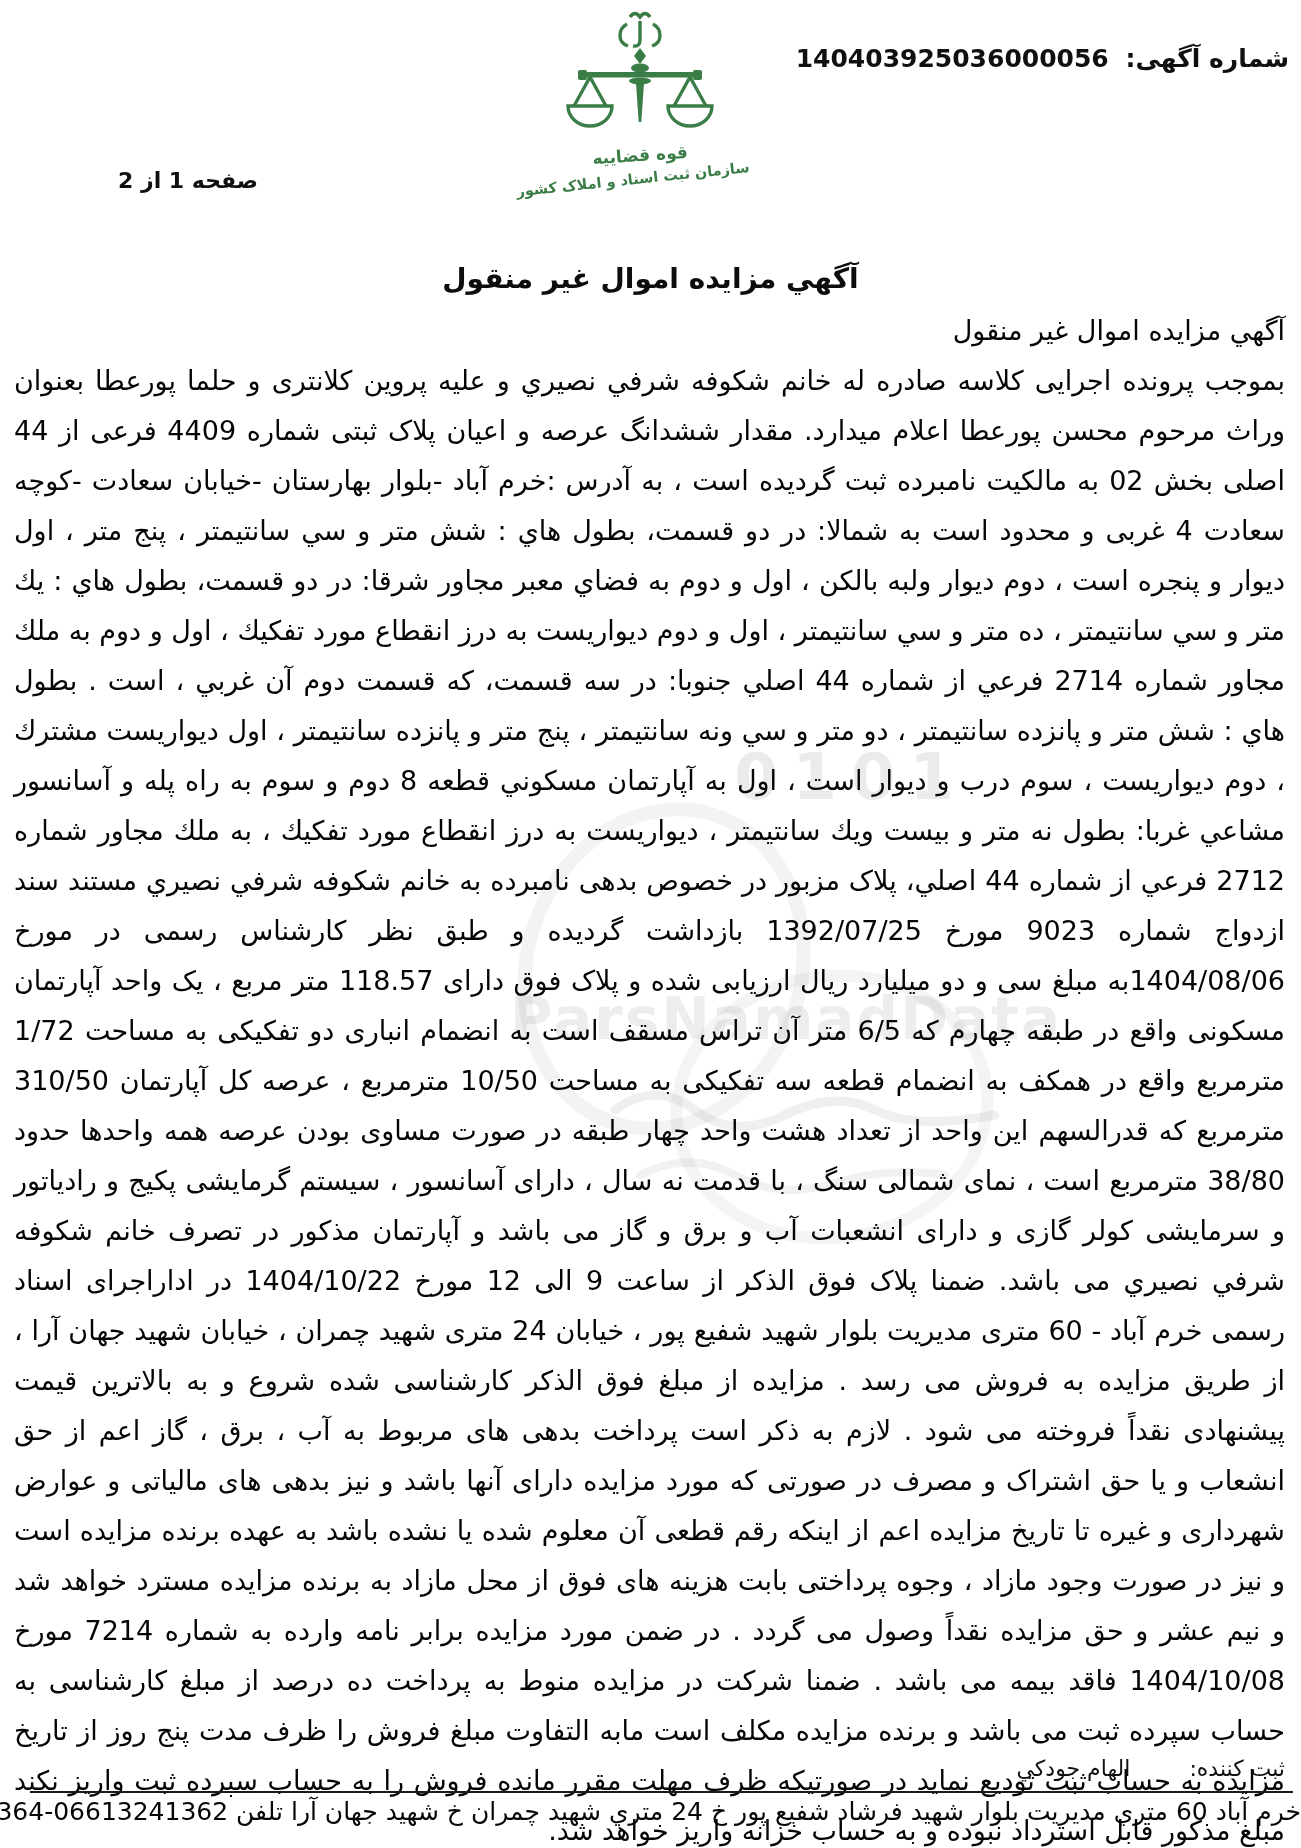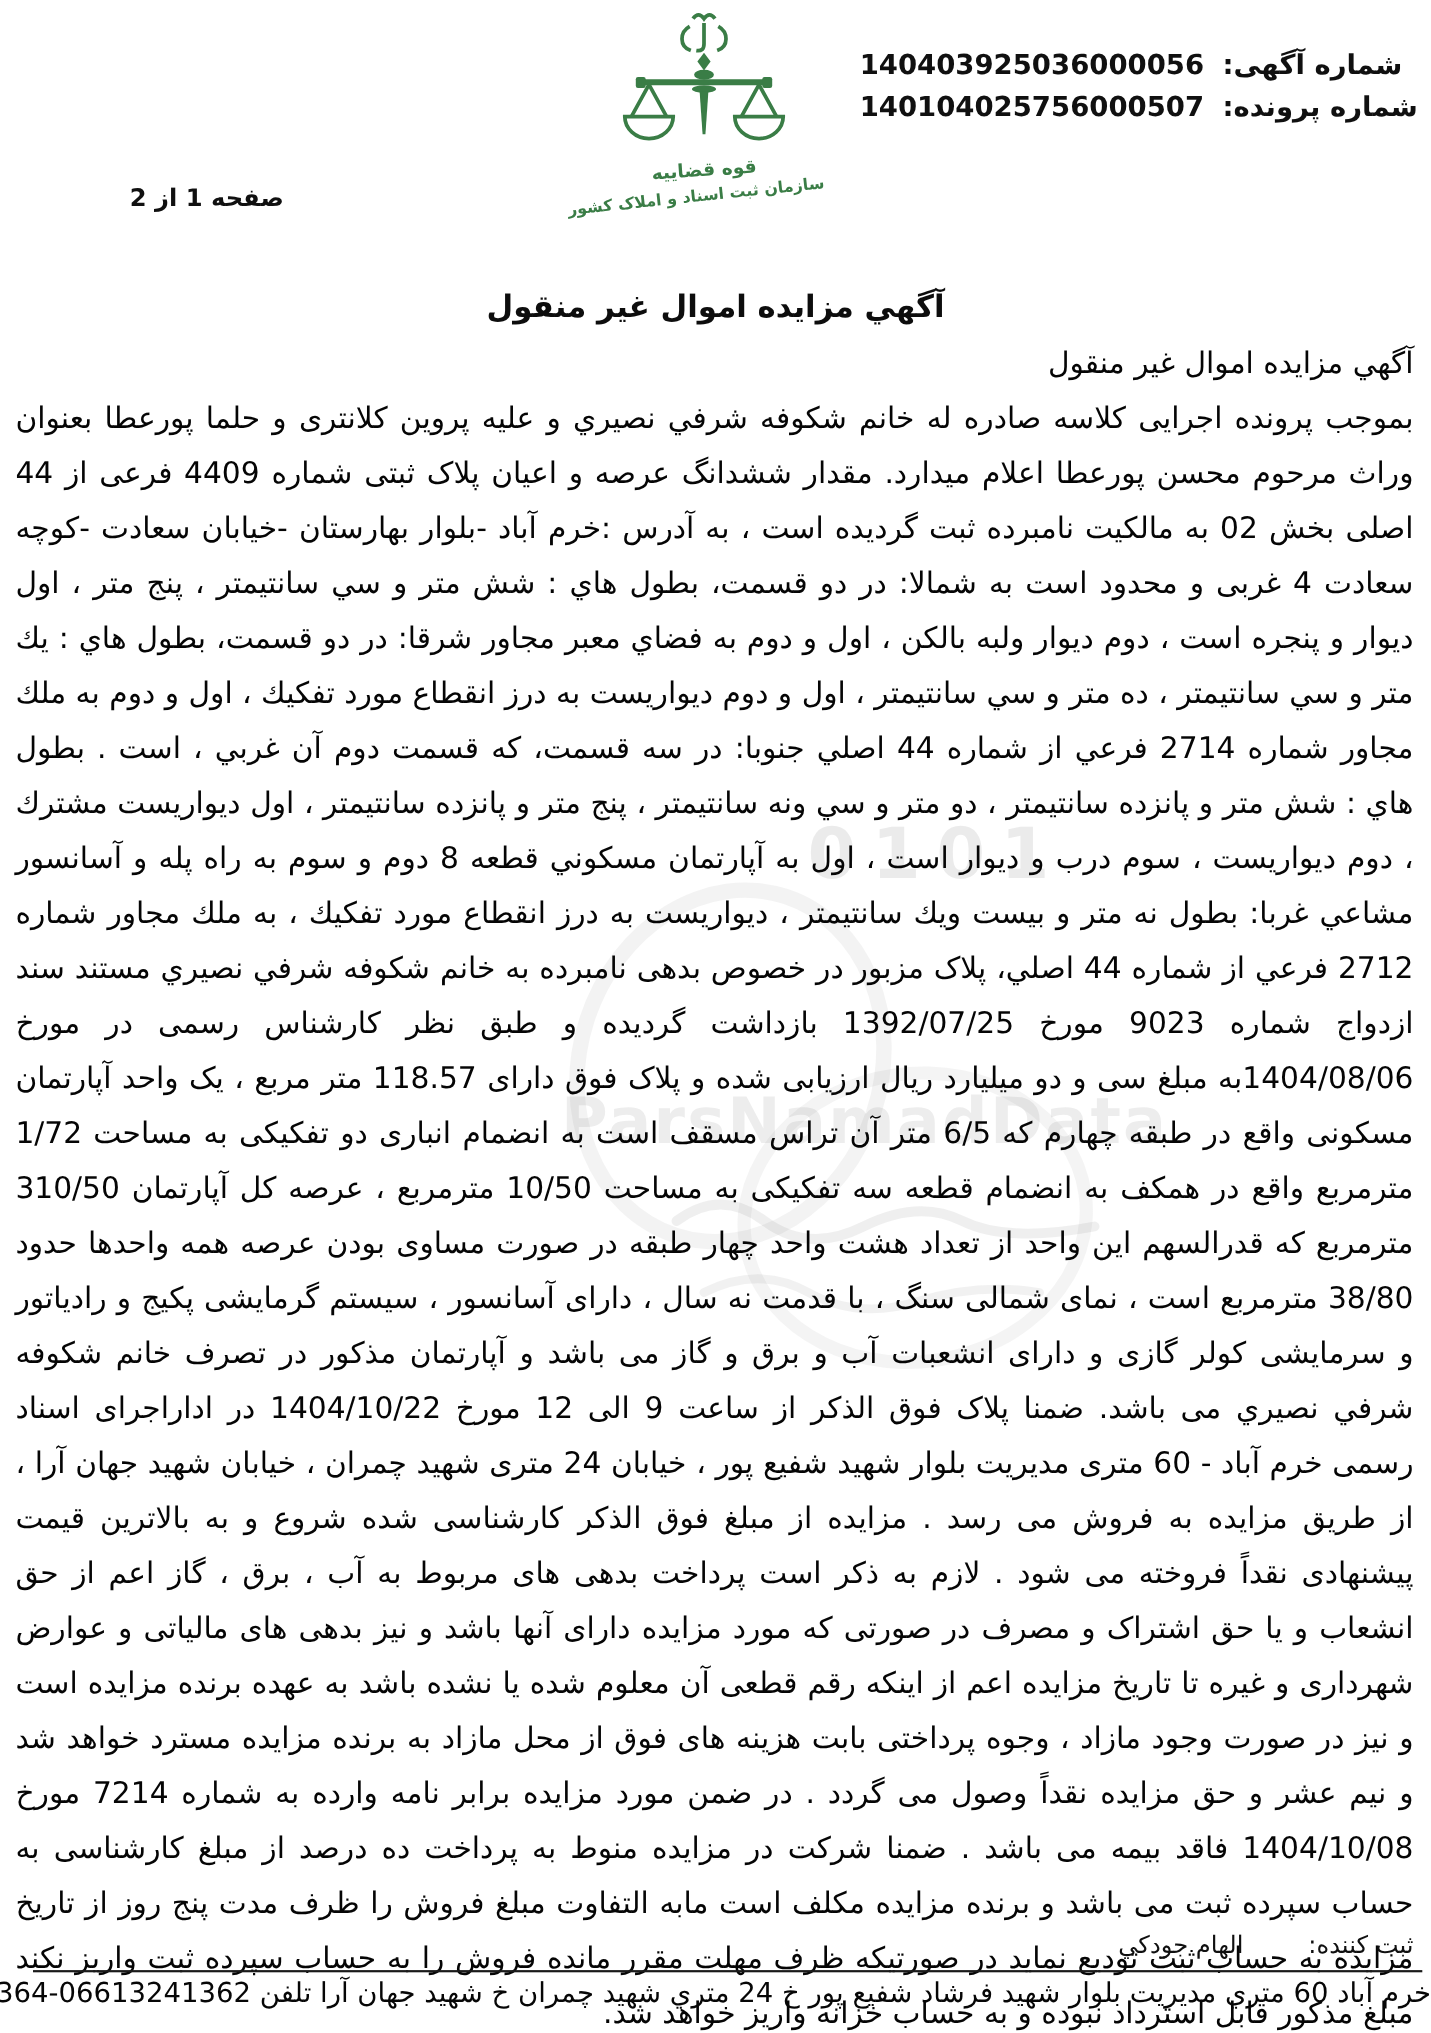--- a/index.html
+++ b/index.html
@@ -95,24 +95,20 @@
       <path d="M15,40 q40,-30 80,0 t90,5 t90,-5 t120,5" fill="none" stroke="rgba(100,100,100,0.10)" stroke-width="9" stroke-linecap="round"></path>
       <path d="M40,105 q50,-25 95,0 t100,8 t110,-8" fill="none" stroke="rgba(100,100,100,0.09)" stroke-width="8" stroke-linecap="round"></path>
     </svg>
   </div>
 
   <div class="header-meta">
     <div class="meta-row">
       <span>شماره آگهی:</span>
       <span class="meta-value">140403925036000056</span>
     </div>
-    <div class="meta-row">
-      <span>شماره پرونده:</span>
-      <span class="meta-value">140104025756000507</span>
-    </div>
   </div>
 
   <div class="logo-wrap">
     <svg width="160" height="128" viewBox="0 0 160 128">
       <g stroke="#3a7d46" fill="none" stroke-width="3.4">
 
         <path d="M70,7 q5,-7 10,0 q5,-7 10,0"></path>
         <path d="M67,14 C58,19 57,32 68,36"></path>
         <path d="M93,14 C102,19 103,32 92,36"></path>
         <path d="M80,11 L80,30 q0,7 -7,6"></path>

